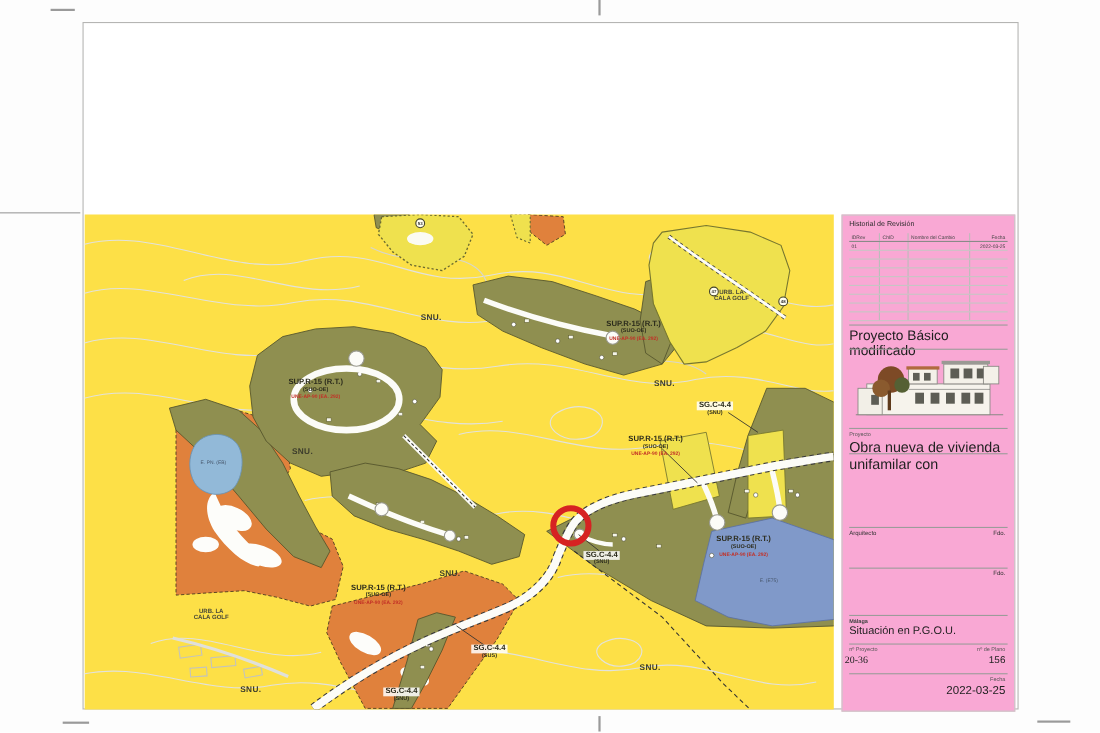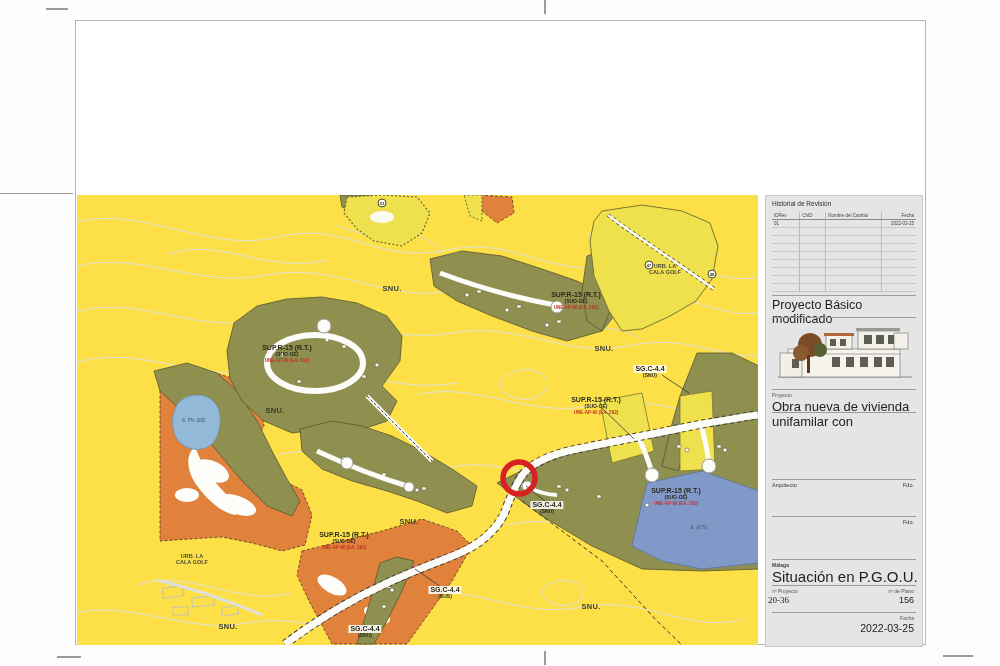--- a/index.html
+++ b/index.html
@@ -25,41 +25,41 @@
   .zone-label.sg .zl-main { background:rgba(255,255,255,.85); padding:0 2px; }
   .zone-label.tiny .zl-main { font-weight:normal; font-size:4.5px; color:#46566b; }
   .zl-sub { font-size:5px; font-weight:bold; }
   .zl-red { font-size:4.5px; color:#c23026; font-weight:bold; }
   .map-marker { position:absolute; transform:translate(-50%,-50%); width:9px; height:9px;
                 border:0.5px solid #44442a; border-radius:50%; background:#fffef0;
                 font-size:4px; font-weight:bold; color:#333; text-align:center; line-height:8px; z-index:4;}
 
   
   #titleblock { position:absolute; left:689px; top:174px; width:158px; height:452px;
-                background:#e5e5e5; border:1px solid #c9c9c7; font-size:6px; color:#333; }
+                background:#f9a8d4; border:1px solid #c9c9c7; font-size:6px; color:#333; }
   .tb-rule { position:absolute; left:6px; right:6px; height:1px; background:#9c9c9a; }
   .tb-abs { position:absolute; }
 
   #rev-title { left:6px; top:4px; font-size:6.5px; color:#2d2d2d; }
   #rev-table { position:absolute; left:6px; right:6px; top:16px; }
   .rev-row { display:flex; height:8px; border-bottom:1px solid #c6c6c4; }
   .rev-row.hdr { border-bottom:1px solid #8a8a88; }
   .rev-cell { font-size:4.5px; color:#444; padding:1px 2px 0 2px; overflow:hidden; white-space:nowrap; }
   .rev-cell.c0 { width:19%; }
   .rev-cell.c1 { width:18%; border-left:1px solid #bcbcba; }
   .rev-cell.c2 { width:39%; border-left:1px solid #bcbcba; }
   .rev-cell.c3 { width:24%; border-left:1px solid #bcbcba; text-align:right; }
 
   #phase-title { left:6px; top:102px; font-size:12.5px; color:#1e1e1e; }
   #proyecto-label { left:6px; top:196px; font-size:5px; color:#555; }
   #proyecto-value { left:6px; top:203px; font-size:13px; color:#222; }
   #arquitecto-label { left:6px; top:286px; font-size:5.5px; }
   .fdo { right:8px; font-size:5.5px; color:#333; }
   #city-label { left:6px; top:366px; font-size:5px; font-weight:bold; color:#444; }
-  #plan-title { left:6px; top:372px; font-size:15px; color:#1e1e1e; }
+  #plan-title { left:6px; top:372px; font-size:10px; color:#1e1e1e; }
   #np-label { left:6px; top:392px; font-size:5px; color:#555; }
   #npl-label { right:8px; top:392px; font-size:5px; color:#555; }
   #np-value { left:2px; top:399px; font-size:9px; color:#222;font-family:Liberation Serif, serif; }
   #npl-value { right:8px; top:399px; font-size:9px; color:#222; }
   #fecha-label { right:8px; top:419px; font-size:5px; color:#555; }
   #fecha-value { right:8px; top:426px; font-size:10.5px; color:#222; }
 </style>
 </head>
 <body>
 

